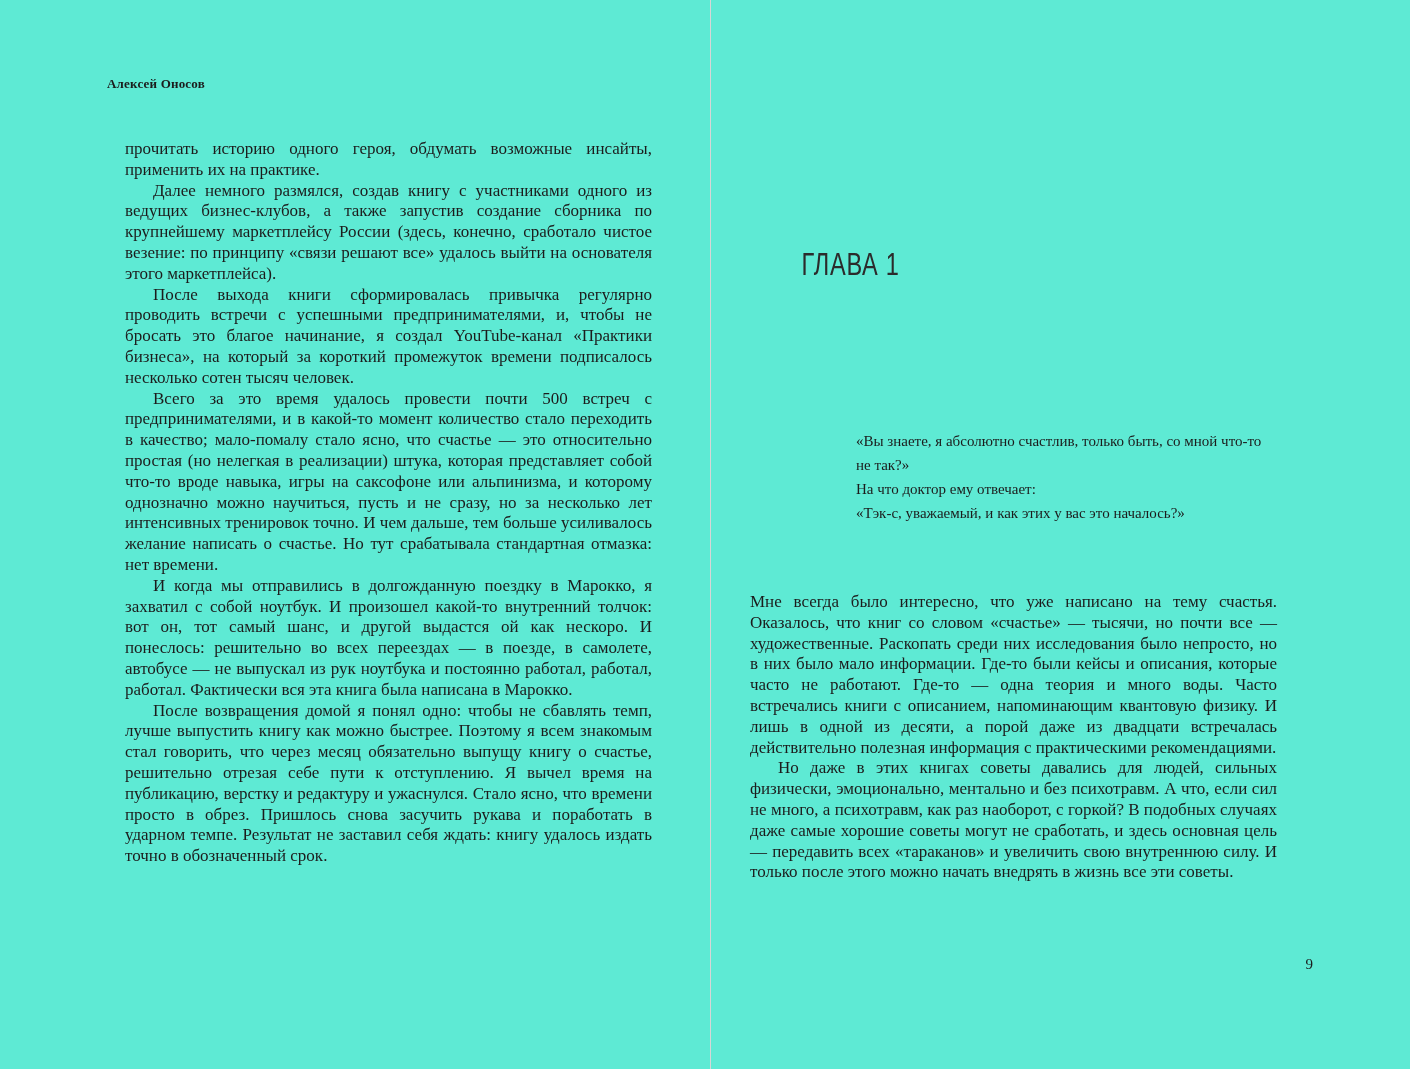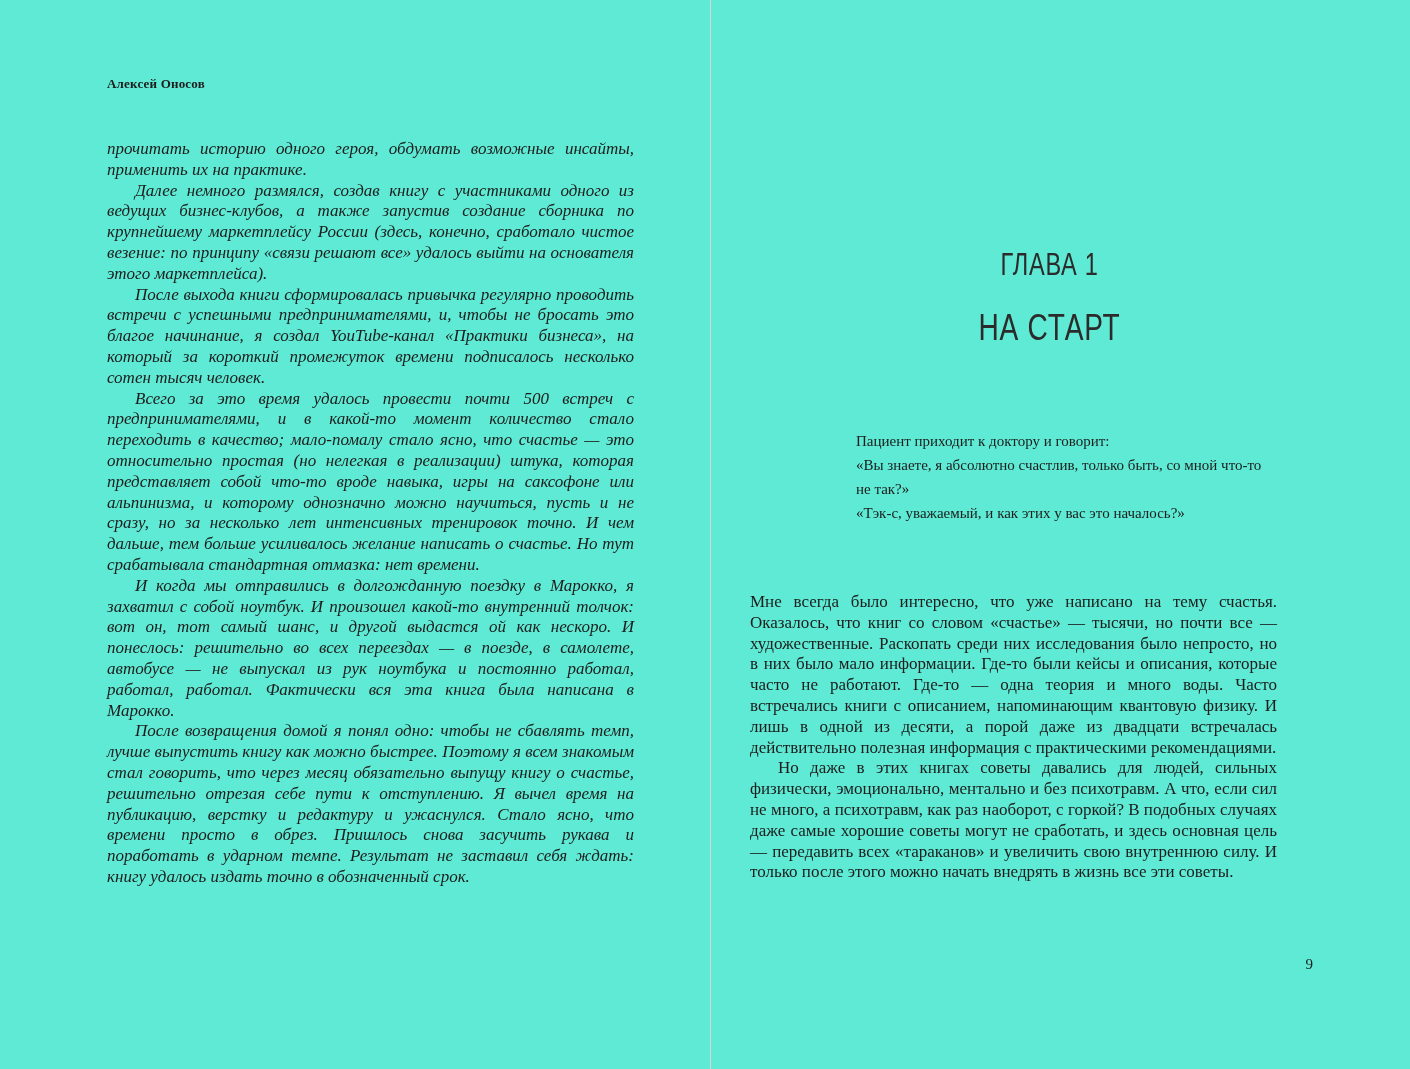--- a/index.html
+++ b/index.html
@@ -34,28 +34,27 @@
     position: absolute;
     width: 527px;
     font-size: 17px;
     line-height: 20.8px;
     text-align: justify;
     hyphens: auto;
     -webkit-hyphens: auto;
   }
   .body-text p { text-indent: 28px; margin: 0; }
   .body-text p.noindent { text-indent: 0; }
-  .left-body { left: 107px; top: 139px; font-style: italic; }
+  .left-body { left: 125px; top: 139px; }
   .right-body { left: 750px; top: 592px; }
   .chapter-head {
     position: absolute;
     left: 786px;
     top: 247px;
     width: 527px;
-    text-align: center;
     font-family: "Liberation Sans", sans-serif;
     font-weight: 300;
     color: #2b2b2b;
   }
   .chapter-label,
   .chapter-title {
     display: block;
   }
   .chapter-label span,
   .chapter-title span {
@@ -104,28 +103,25 @@
       </div>
   </div>
 
   <div class="page-divider"></div>
 
   <div>
     <div class="chapter-head">
       <div class="chapter-label">
         <span>ГЛАВА 1</span>
       </div>
-      <div class="chapter-title">
-        <span>НА СТАРТ</span>
-      </div>
     </div>
 
     <div class="epigraph">
-        <p class="noindent">Пациент приходит к доктору и говорит:</p>
         <p class="noindent">«Вы знаете, я абсолютно счастлив, только быть, со мной что-то не так?»</p>
+        <p class="noindent">На что доктор ему отвечает:</p>
         <p class="noindent">«Тэк-с, уважаемый, и как этих у вас это началось?»</p>
       </div>
 
     <div class="body-text right-body">
         <p class="noindent">Мне всегда было интересно, что уже написано на тему счастья. Оказалось, что книг со словом «счастье» — тысячи, но почти все — художественные. Раскопать среди них исследования было непросто, но в них было мало информации. Где-то были кейсы и описания, которые часто не работают. Где-то — одна теория и много воды. Часто встречались книги с описанием, напоминающим квантовую физику. И лишь в одной из десяти, а порой даже из двадцати встречалась действительно полезная информация с практическими рекомендациями.</p>
         <p>Но даже в этих книгах советы давались для людей, сильных физически, эмоционально, ментально и без психотравм. А что, если сил не много, а психотравм, как раз наоборот, с горкой? В подобных случаях даже самые хорошие советы могут не сработать, и здесь основная цель — передавить всех «тараканов» и увеличить свою внутреннюю силу. И только после этого можно начать внедрять в жизнь все эти советы.</p>
       </div>
 
     <div class="page-number">9</div>
   </div>

